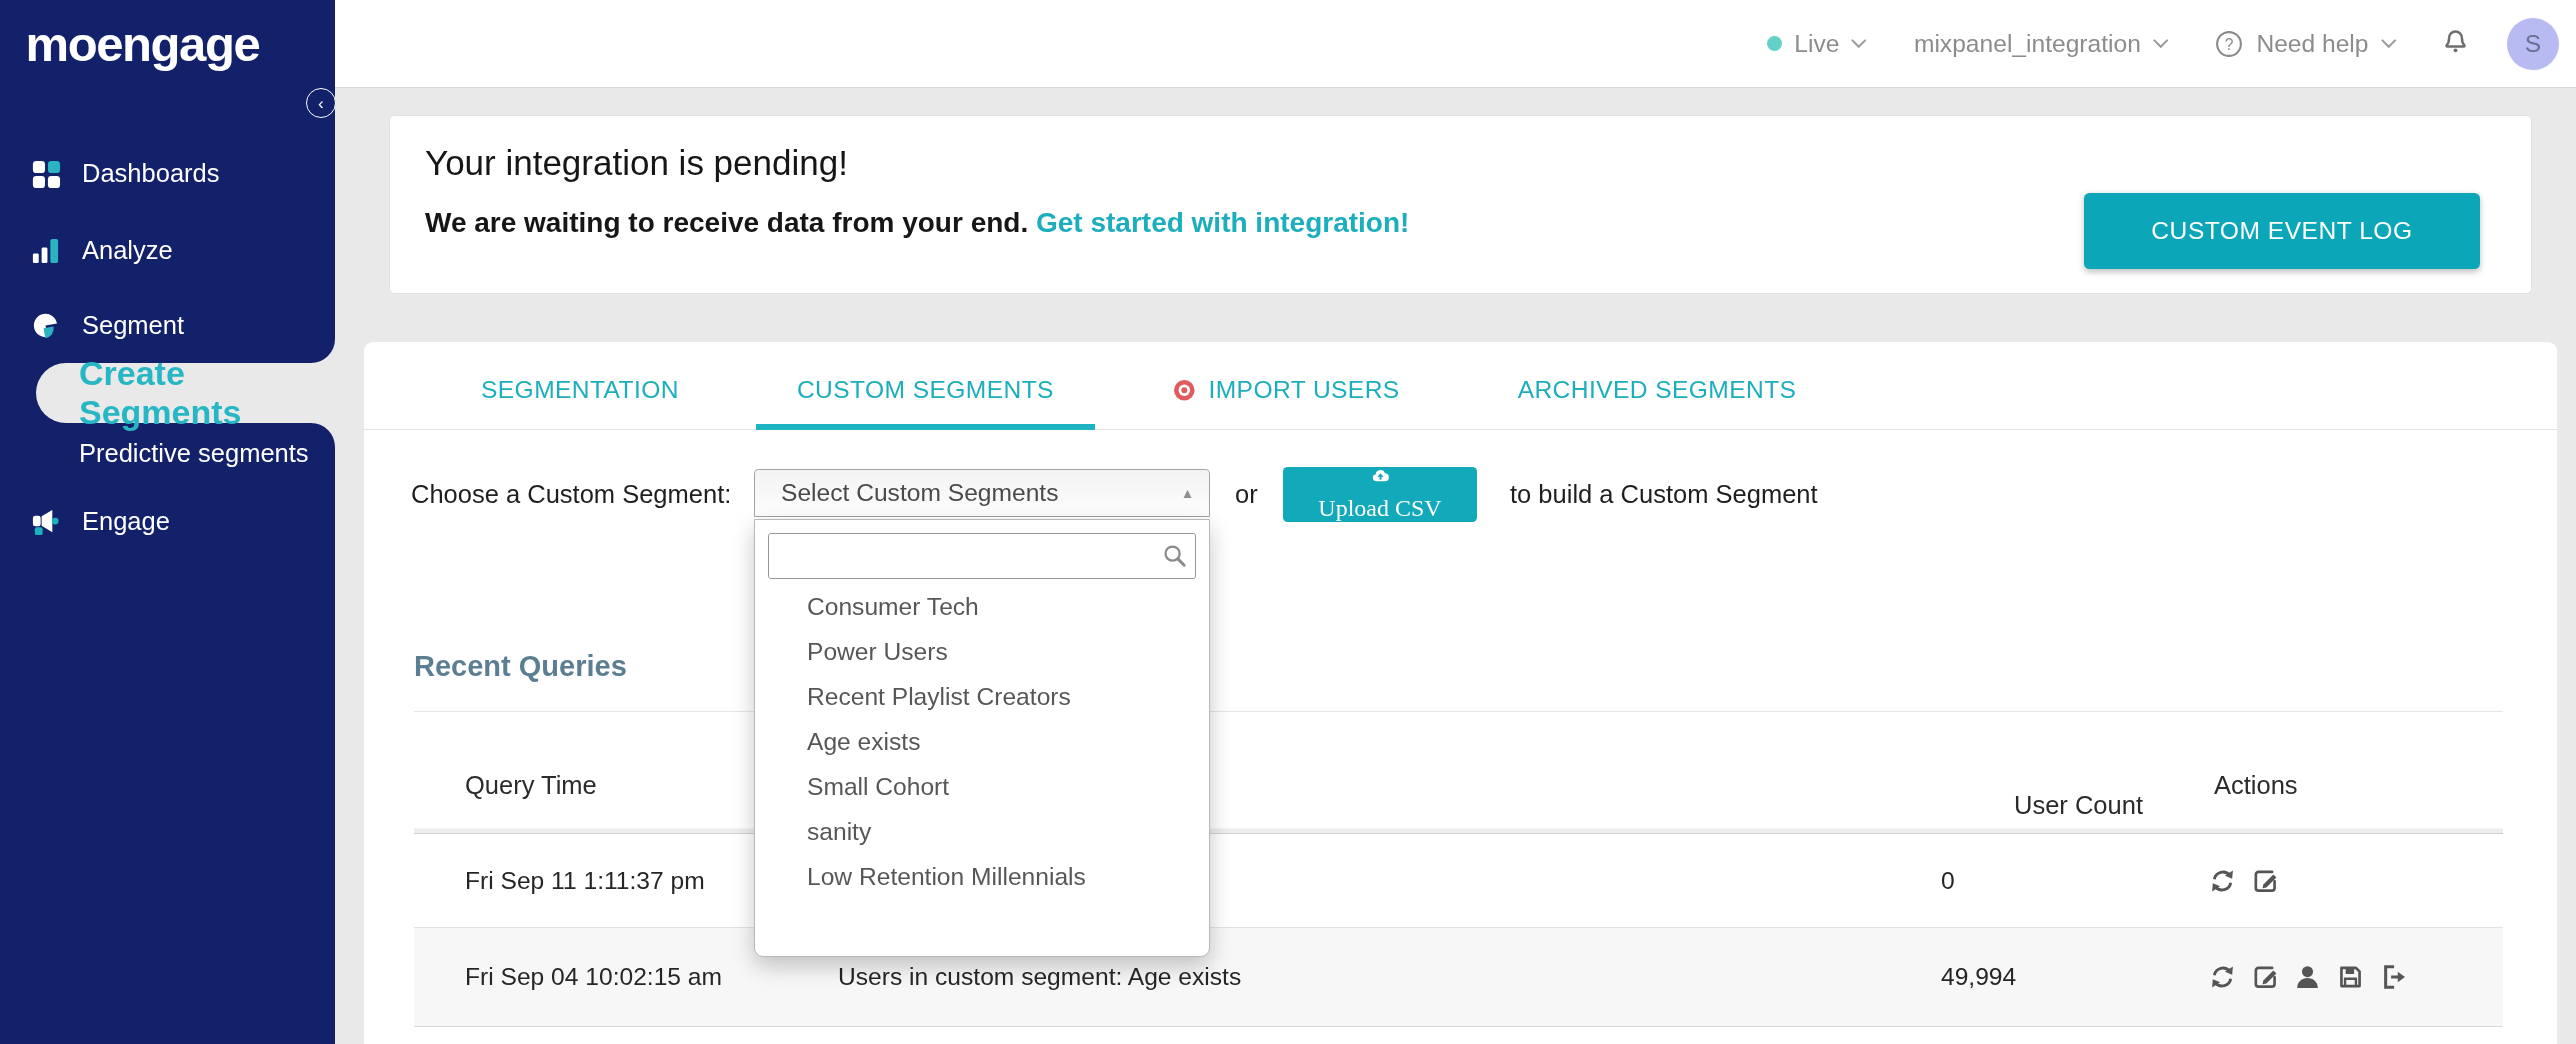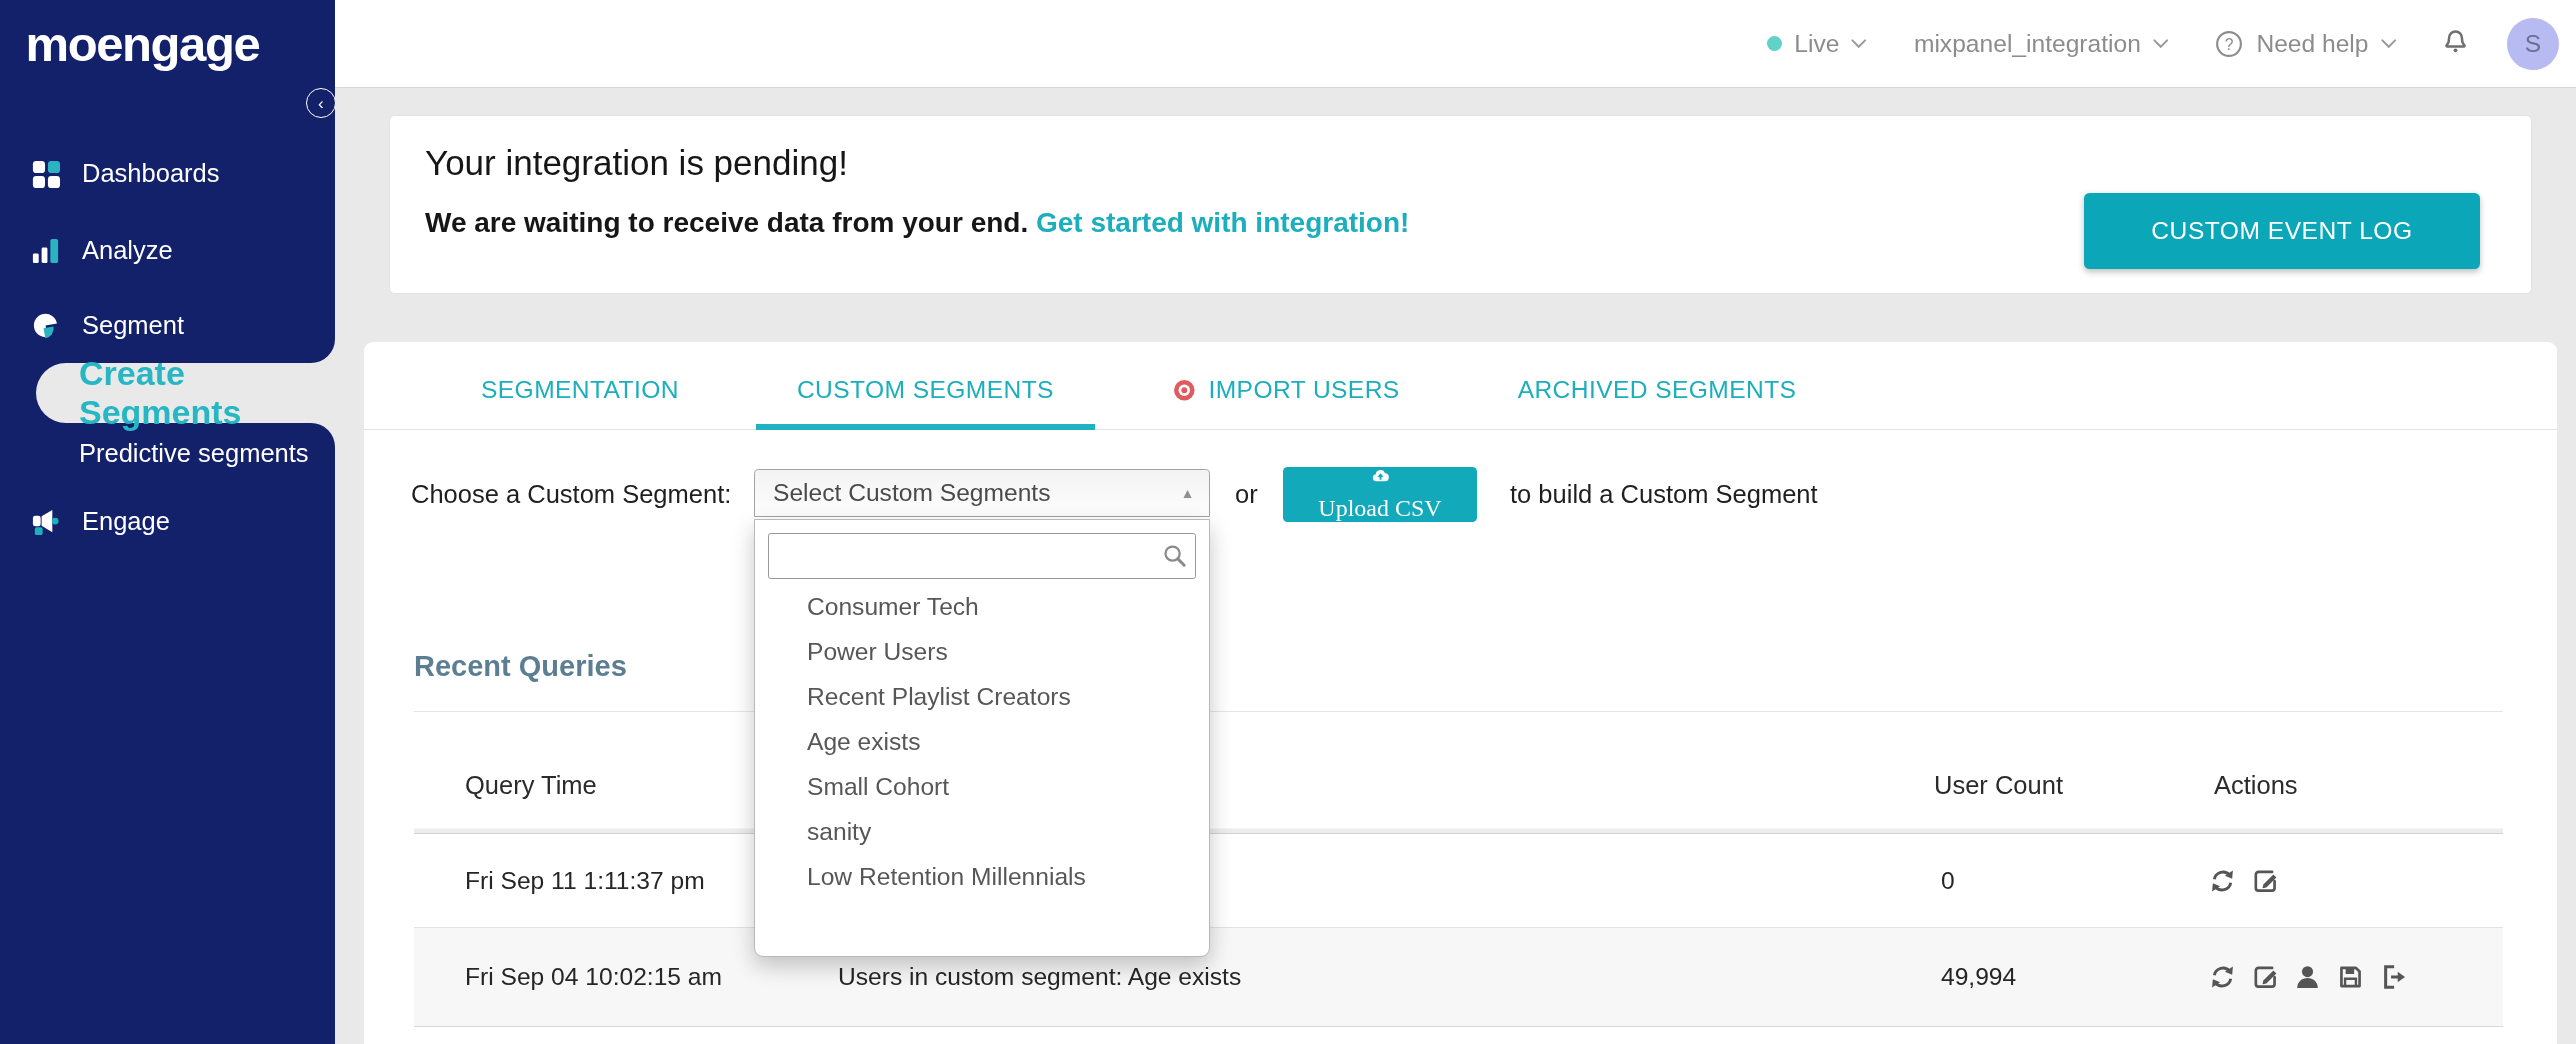--- a/index.html
+++ b/index.html
@@ -46,42 +46,42 @@
   
   .card { position:absolute; left:29px; top:254px; width:2193px; height:703px; background:#fff; border-radius:9px 9px 0 0; }
   .tabs { position:absolute; left:0; top:0; width:100%; height:88px; border-bottom:0.9px solid #e2e2e2; display:flex; padding-left:76px; }
   .tab { position:relative; height:100%; display:flex; align-items:center; gap:12px; padding:9px 41px 0;
     margin-right:36px; color:#1caebc; font-size:24.6px; letter-spacing:0.4px; cursor:pointer; white-space:nowrap; }
   .tab.active::after { content:""; position:absolute; left:0; right:0; bottom:-0.9px; height:6.4px; background:#1db3c3; }
   
   .picker-label { position:absolute; left:47px; top:138px; font-size:25.5px; color:#1f1f1f; }
   .select-box { position:absolute; left:390px; top:127px; width:456px; height:48px; border:0.9px solid #a3a3a3;
     border-radius:4.6px 4.6px 0 0; background:linear-gradient(180deg,#f3f3f3,#fdfdfd); display:flex; align-items:center;
-    padding:0 18px; font-size:24.6px; color:#4a4a4a; cursor:pointer; z-index:40; }
+    padding:0 26px; font-size:24.6px; color:#4a4a4a; cursor:pointer; z-index:40; }
   .select-arrow { position:absolute; right:14.6px; top:15.5px; font-size:13.7px; color:#8f8f8f; }
   .or-text { position:absolute; left:871px; top:138px; font-size:25.5px; color:#1f1f1f; }
   .upload-btn { position:absolute; left:919px; top:125px; width:194px; height:55px; background:#12a9bb; border:none;
     border-radius:4.6px; color:#fff; font-size:24px; display:flex; align-items:center; justify-content:center; gap:9px;
     cursor:pointer; font-family:Liberation Serif, serif;flex-direction:column; }
   .picker-suffix { position:absolute; left:1146px; top:138px; font-size:25.5px; color:#1f1f1f; }
   
   .dropdown { position:absolute; left:390px; top:177px; width:456px; height:438px; background:#fff;
     border:0.9px solid #b8b8b8; border-radius:0 0 9px 9px; box-shadow:0 9px 22px rgba(0,0,0,.22); z-index:50; }
   .search-wrap { position:relative; margin:12.8px 12.8px 5.5px; height:46px; }
   .search-input { width:100%; height:100%; border:0.9px solid #979797; border-radius:2.7px; padding:0 46px 0 12.8px;
     font-size:24px; outline:none; font-family:inherit; }
   .search-icon { position:absolute; right:8.2px; top:9px; }
   .dd-item { height:45px; display:flex; align-items:center; padding-left:36px; font-size:24.6px; color:#575757; cursor:pointer;margin-left:16px; }
   
   .rq-title { position:absolute; left:50px; top:308px; font-size:29px; font-weight:bold; color:#5b7e93; }
   .rq-rule { position:absolute; left:50px; top:369px; width:2089px; border-top:0.9px solid #e6e6e6; }
   .thead { position:absolute; left:50px; top:410px; width:2089px; height:82px; border-bottom:0.9px solid #d2d2d2;
     box-shadow:inset 0 -4.6px 0 #ededed; font-size:25.5px; color:#2b2b2b; }
   .th { position:absolute; top:19px; }
-  .th-qt { left:51px; } .th-uc { left:1520px; } .th-ac { left:1800px; }
+  .th-qt { left:51px; } .th-uc { left:1600px;margin-top:20px; } .th-ac { left:1800px; }
   .trow { position:absolute; left:50px; width:2089px; font-size:24.6px; color:#262626; }
   .row-0 { top:492px; height:94px; border-bottom:0.9px solid #e3e3e3; background:#fff; }
   .row-1 { top:586px; height:99px; background:#f7f7f7; border-bottom:0.9px solid #d8d8d8; }
   .cell { position:absolute; top:50%; transform:translateY(-50%); white-space:nowrap; }
   .c-time { left:51px; } .c-desc { left:424px; } .c-count { left:1527px; }
   .c-actions { left:1794px; display:flex; gap:13.7px; }
   .act { width:29px; height:29px; cursor:pointer; }
 </style>
 </head>
 <body>

